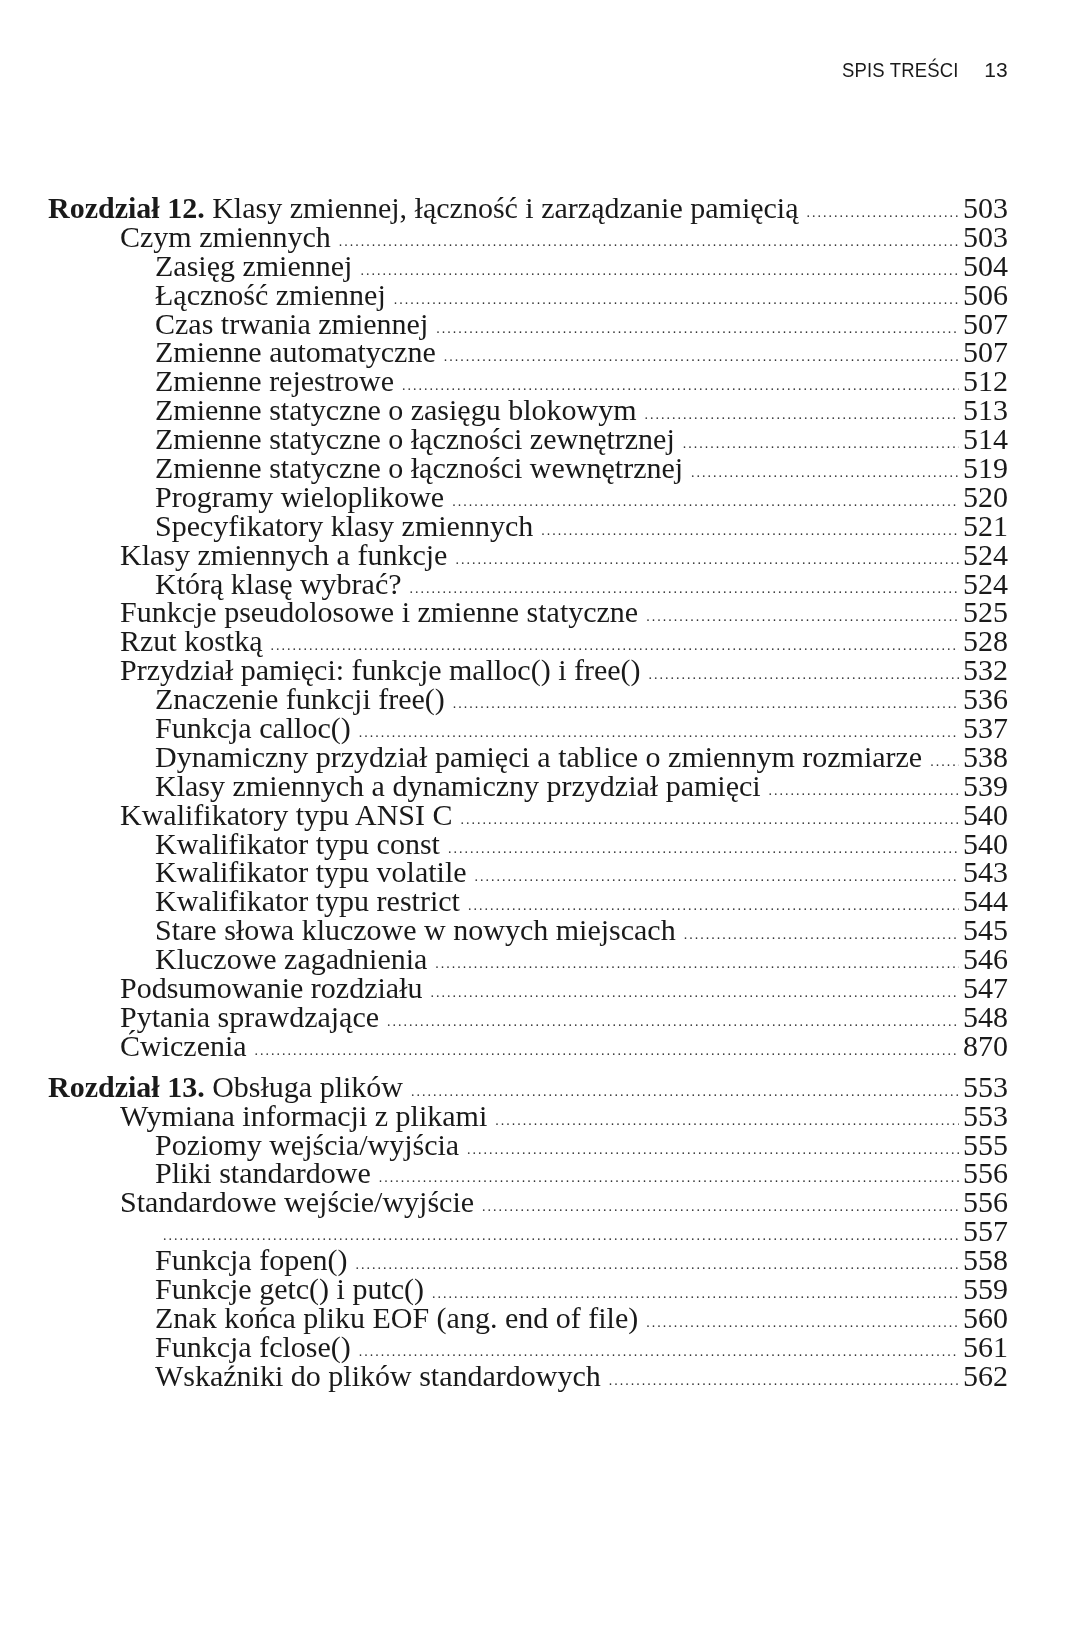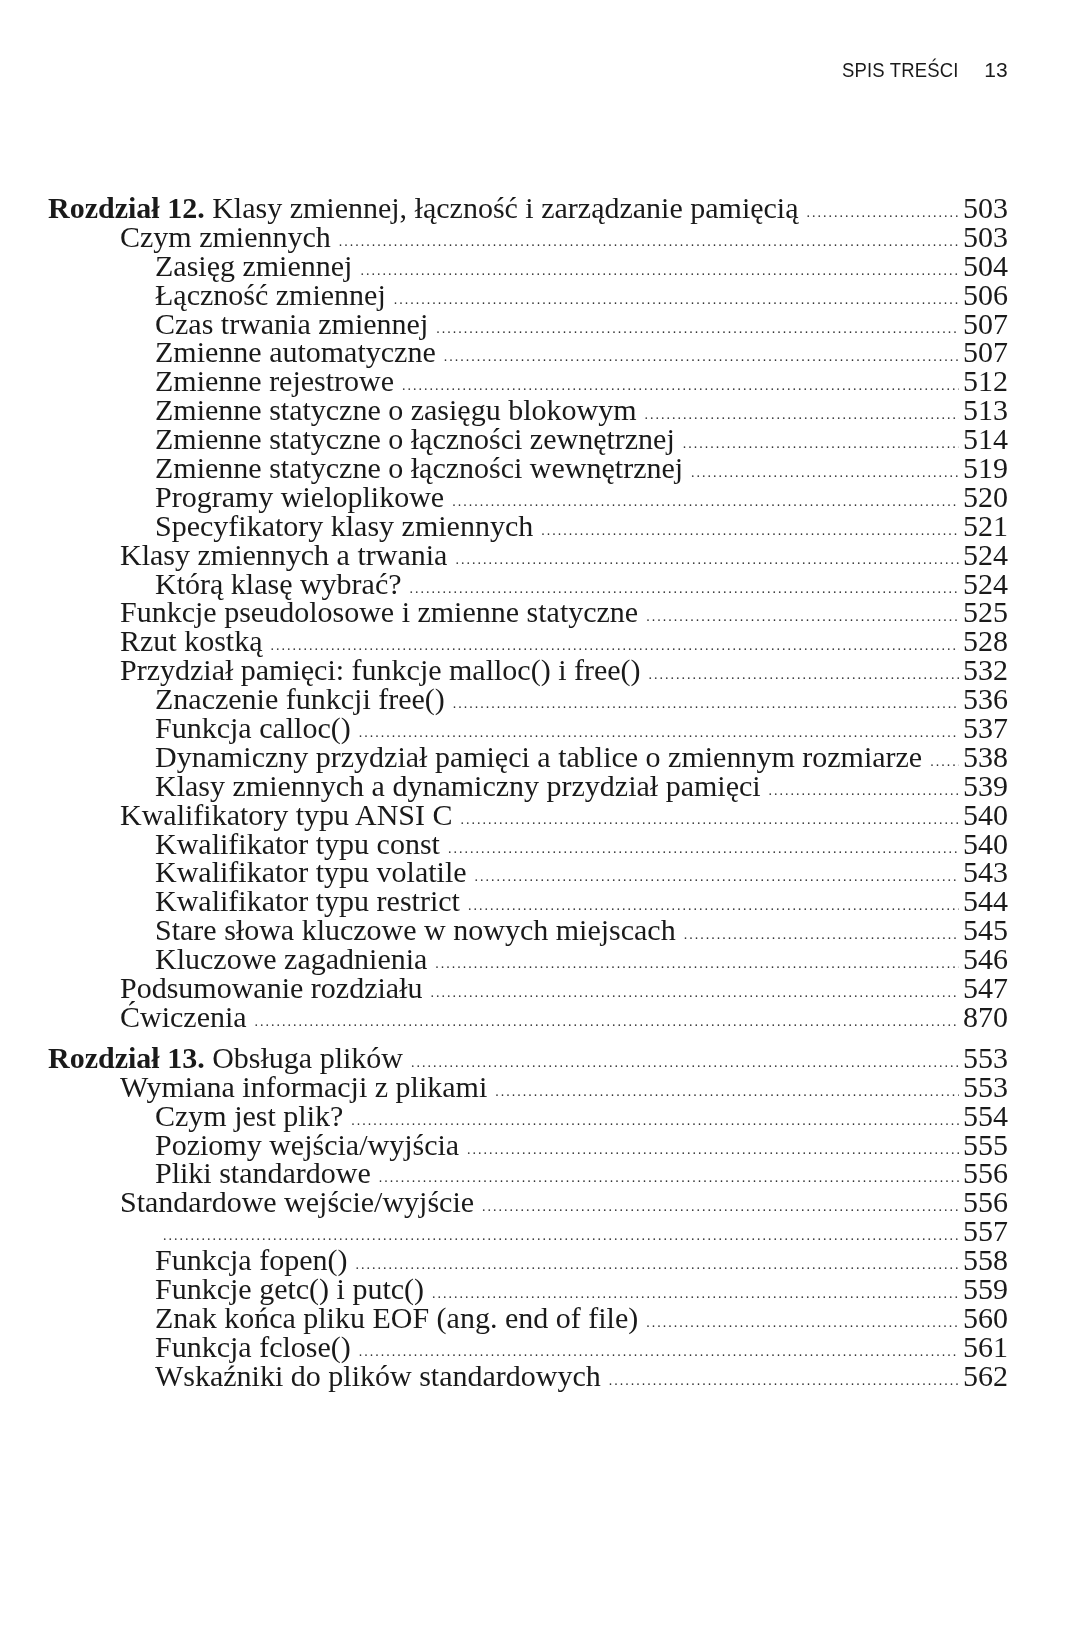--- a/index.html
+++ b/index.html
@@ -142,21 +142,21 @@
       <span class="label"><span>Programy wieloplikowe</span></span>
       <span class="leader"></span>
       <span class="page">520</span>
     </div>
     <div class="toc-row level-2">
       <span class="label"><span>Specyfikatory klasy zmiennych</span></span>
       <span class="leader"></span>
       <span class="page">521</span>
     </div>
     <div class="toc-row level-1">
-      <span class="label"><span>Klasy zmiennych a trwania</span></span>
+      <span class="label"><span>Klasy zmiennych a funkcje</span></span>
       <span class="leader"></span>
       <span class="page">524</span>
     </div>
     <div class="toc-row level-2">
       <span class="label"><span>Którą klasę wybrać?</span></span>
       <span class="leader"></span>
       <span class="page">524</span>
     </div>
     <div class="toc-row level-1">
       <span class="label"><span>Funkcje pseudolosowe i zmienne statyczne</span></span>
@@ -220,40 +220,40 @@
     </div>
     <div class="toc-row level-2">
       <span class="label"><span>Kluczowe zagadnienia</span></span>
       <span class="leader"></span>
       <span class="page">546</span>
     </div>
     <div class="toc-row level-1">
       <span class="label"><span>Podsumowanie rozdziału</span></span>
       <span class="leader"></span>
       <span class="page">547</span>
+    </div>
+    <div class="toc-row level-1">
+      <span class="label"><span>Pytania sprawdzające</span></span>
+      <span class="leader"></span>
+      <span class="page">548</span>
     </div>
     <div class="toc-row level-1">
       <span class="label"><span>Ćwiczenia</span></span>
       <span class="leader"></span>
       <span class="page">870</span>
     </div>
     <div class="toc-row chapter chapter-gap">
       <span class="label"><b>Rozdział 13.</b> <span>Obsługa plików</span></span>
       <span class="leader"></span>
       <span class="page">553</span>
     </div>
     <div class="toc-row level-1">
       <span class="label"><span>Wymiana informacji z plikami</span></span>
       <span class="leader"></span>
       <span class="page">553</span>
-    </div>
-    <div class="toc-row level-2">
-      <span class="label"><span>Czym jest plik?</span></span>
-      <span class="leader"></span>
-      <span class="page">554</span>
     </div>
     <div class="toc-row level-2">
       <span class="label"><span>Poziomy wejścia/wyjścia</span></span>
       <span class="leader"></span>
       <span class="page">555</span>
     </div>
     <div class="toc-row level-2">
       <span class="label"><span>Pliki standardowe</span></span>
       <span class="leader"></span>
       <span class="page">556</span>

